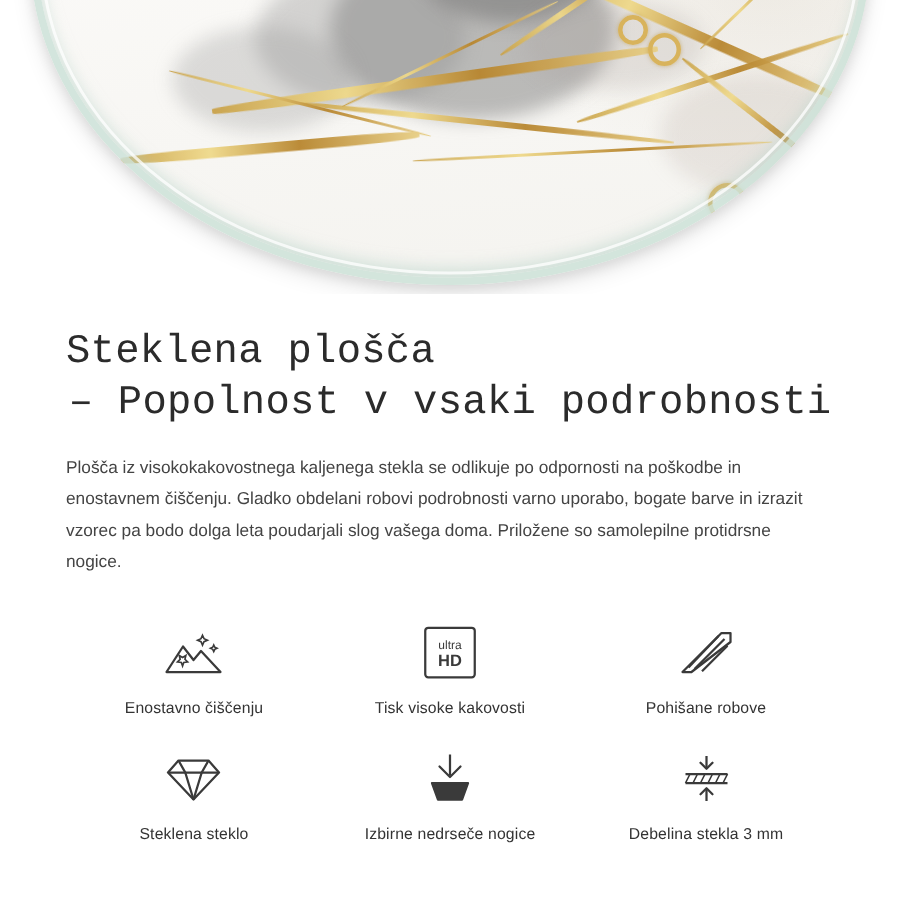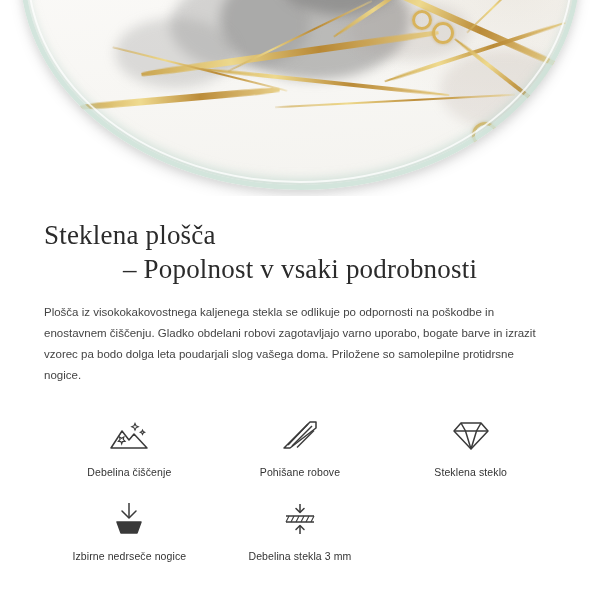--- a/index.html
+++ b/index.html
@@ -90,21 +90,21 @@
     border: 3px solid #d8b35c;
     box-shadow: 0 0 3px rgba(180,140,50,0.5);
   }
 
   
   .content {
     padding: 0 44px;
     box-sizing: border-box;
   }
   .title {
-    font-family: Liberation Serif, serif;
+    font-family: Liberation Mono, monospace;
     font-size: 27px;
     line-height: 34px;
     color: #2b2b2b;
     font-weight: 400;
     margin: 0;
     padding-top: 22px;
     letter-spacing: 0.2px;
   }
   .title .line2 { display: block; text-align: center; }
 
@@ -180,36 +180,46 @@
   <div class="hero-rim-inner"></div>
 </div>
 
 <div class="content">
 
   <h1 class="title">
     <span>Steklena plošča</span>
     <span class="line2">– Popolnost v vsaki podrobnosti</span>
   </h1>
 
-  <p class="body-copy">Plošča iz visokokakovostnega kaljenega stekla se odlikuje po odpornosti na poškodbe in enostavnem čiščenju. Gladko obdelani robovi zagotavljajo varno uporabo, bogate barve in izrazit vzorec pa bodo dolga leta poudarjali slog vašega doma. Priložene so samolepilne protidrsne nogice.</p>
+  <p class="body-copy">Plošča iz visokokakovostnega kaljenega stekla se odlikuje po odpornosti na poškodbe in enostavnem čiščenju. Gladko obdelani robovi podrobnosti varno uporabo, bogate barve in izrazit vzorec pa bodo dolga leta poudarjali slog vašega doma. Priložene so samolepilne protidrsne nogice.</p>
 
   <div class="features">
 
     <div class="feature">
       <div class="feature-icon">
         <svg width="42" height="34" viewBox="0 0 42 34" fill="none" stroke="#3a3a3a" stroke-width="1.5">
           <path d="M3 30 L14 13 L21 22 L26 16 L39 30 Z" stroke-linejoin="round"></path>
           <path d="M11.5 19 l2.2 1.3 2.2 -1.3 -0.6 2.5 1.8 1.8 -2.6 0.3 -0.8 2.4 -0.8 -2.4 -2.6 -0.3 1.8 -1.8 z" stroke-width="1.1"></path>
           <path d="M27 5.5 l1 2.3 2.3 1 -2.3 1 -1 2.3 -1 -2.3 -2.3 -1 2.3 -1 z" stroke-width="1.1"></path>
           <path d="M34.5 12 l0.7 1.5 1.5 0.7 -1.5 0.7 -0.7 1.5 -0.7 -1.5 -1.5 -0.7 1.5 -0.7 z" stroke-width="1.1"></path>
         </svg>
       </div>
-      <div class="feature-label">Debelina čiščenje</div>
-    </div>
-
+      <div class="feature-label">Enostavno čiščenju</div>
+    </div>
+
+    <div class="feature">
+      <div class="feature-icon">
+        <svg width="38" height="38" viewBox="0 0 38 38" fill="none" stroke="#3a3a3a" stroke-width="1.5">
+          <rect x="2.5" y="2.5" width="33" height="33" rx="2"></rect>
+          <text x="19" y="16.5" font-family="Liberation Sans, sans-serif" font-size="8" fill="#3a3a3a" stroke="none" text-anchor="middle">ultra</text>
+          <text x="19" y="28" font-family="Liberation Sans, sans-serif" font-size="11" font-weight="bold" fill="#3a3a3a" stroke="none" text-anchor="middle">HD</text>
+        </svg>
+      </div>
+      <div class="feature-label">Tisk visoke kakovosti</div>
+    </div>
 
     <div class="feature">
       <div class="feature-icon">
         <svg width="40" height="34" viewBox="0 0 40 34" fill="none" stroke="#3a3a3a" stroke-width="1.5">
           <path d="M4 30 L30 4 L36 4 L36 10 L10 30 Z" stroke-linejoin="round"></path>
           <path d="M12 28 L32 8"></path>
           <path d="M17 29.5 L34 12.5"></path>
           <path d="M8 27 L28 6"></path>
         </svg>
       </div>

